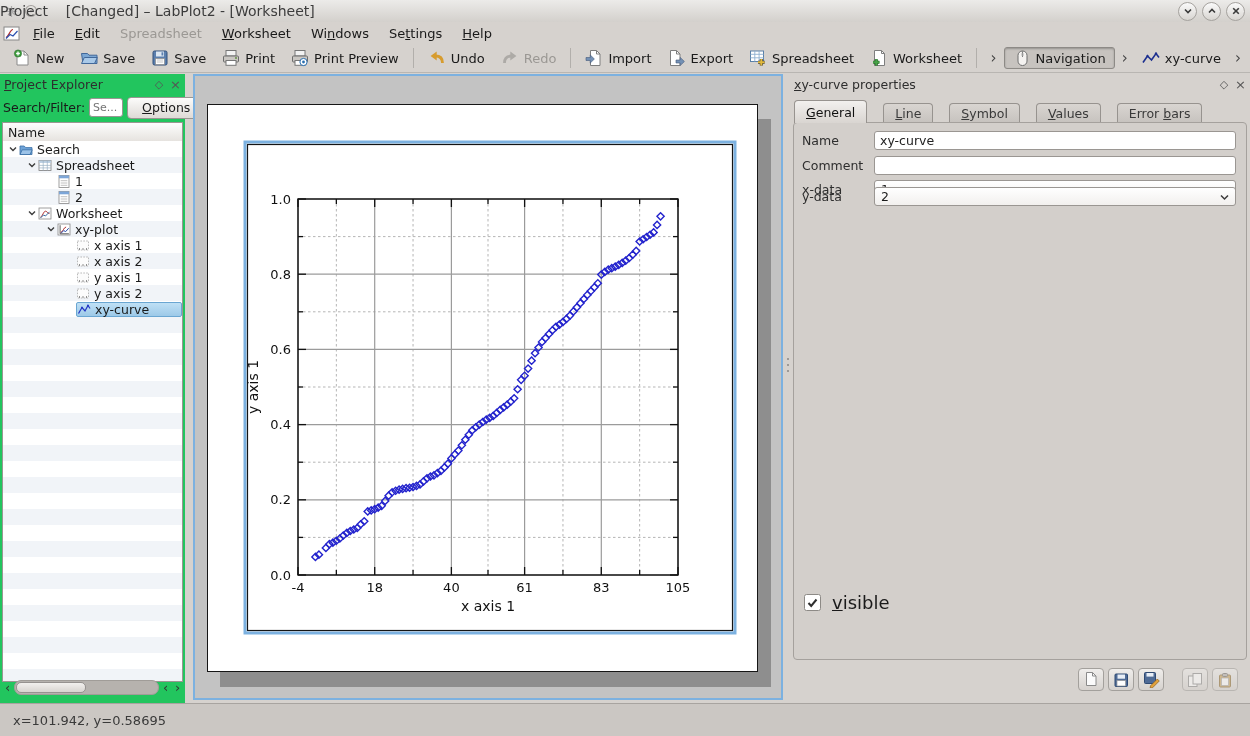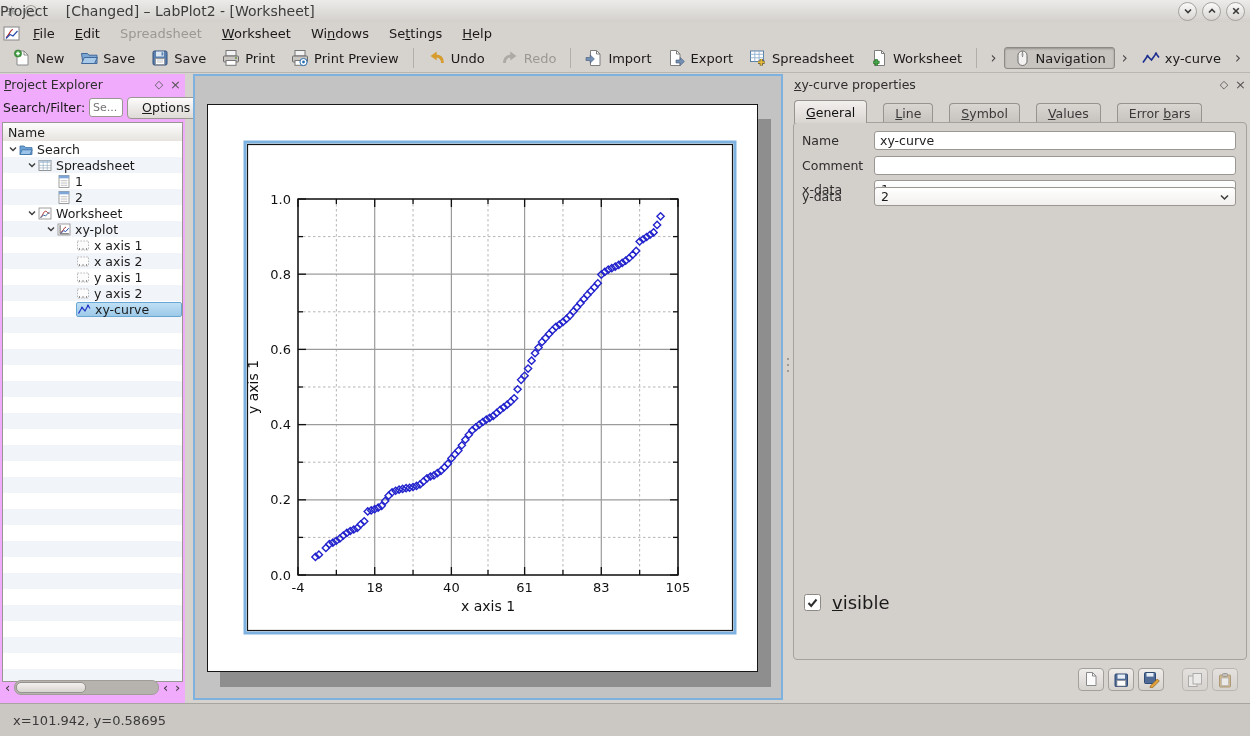--- a/index.html
+++ b/index.html
@@ -29,21 +29,21 @@
     display:flex;align-items:center;gap:2px;padding:0 6px;background:#d6d2ce;
     border-bottom:1px solid #b9b6b2;box-sizing:border-box}
   .tbtn{display:flex;align-items:center;gap:5px;padding:2px 7px;border-radius:3px;white-space:nowrap}
   .tbtn svg{flex:0 0 auto}
   .tbtn.disabled{color:#9b9894}
   .tbtn.pressed{background:#c7c3bf;border:1px solid #8d8a86;box-shadow:inset 0 1px 2px rgba(0,0,0,.25);padding:1px 8px}
   .tsep{width:1px;height:20px;background:#b2afab;margin:0 5px}
   .tchev{color:#444;font-size:15px;padding:0 3px;line-height:20px}
   .t-right{margin-left:auto;display:flex;align-items:center;gap:4px}
   
-  .explorer{position:absolute;left:0;top:74px;width:185px;height:629px;background:#f0abfc}
+  .explorer{position:absolute;left:0;top:74px;width:185px;height:629px;background:#22c55e}
   .dock-header{height:21px;display:flex;align-items:center;padding:0 4px;font-size:12.5px;color:#2e2e2e}
   .dock-btns{margin-left:auto;display:flex;gap:7px;align-items:center;color:#555;font-size:11px}
   .search-row{height:25px;display:flex;align-items:center;gap:4px;padding:0 3px;font-size:12.5px}
   .search-input{width:26px;height:17px;border:1px solid #9a9692;border-radius:3px;
     background:#fff;font-size:11px;padding:0 3px;color:#444;font-family:inherit}
   .opt-btn{height:20px;padding:0 14px;border:1px solid #9a9692;border-radius:4px;
     background:linear-gradient(#fcfcfb,#dedad6);font-size:12.5px;display:flex;align-items:center}
   .tree{position:absolute;left:2px;top:48px;width:181px;height:560px;background:#fff;
     border:1px solid #9a9692;box-sizing:border-box;overflow:hidden;font-size:12.5px}
   .tree-colhdr{height:18px;background:linear-gradient(#fdfdfd,#e6e3df);

